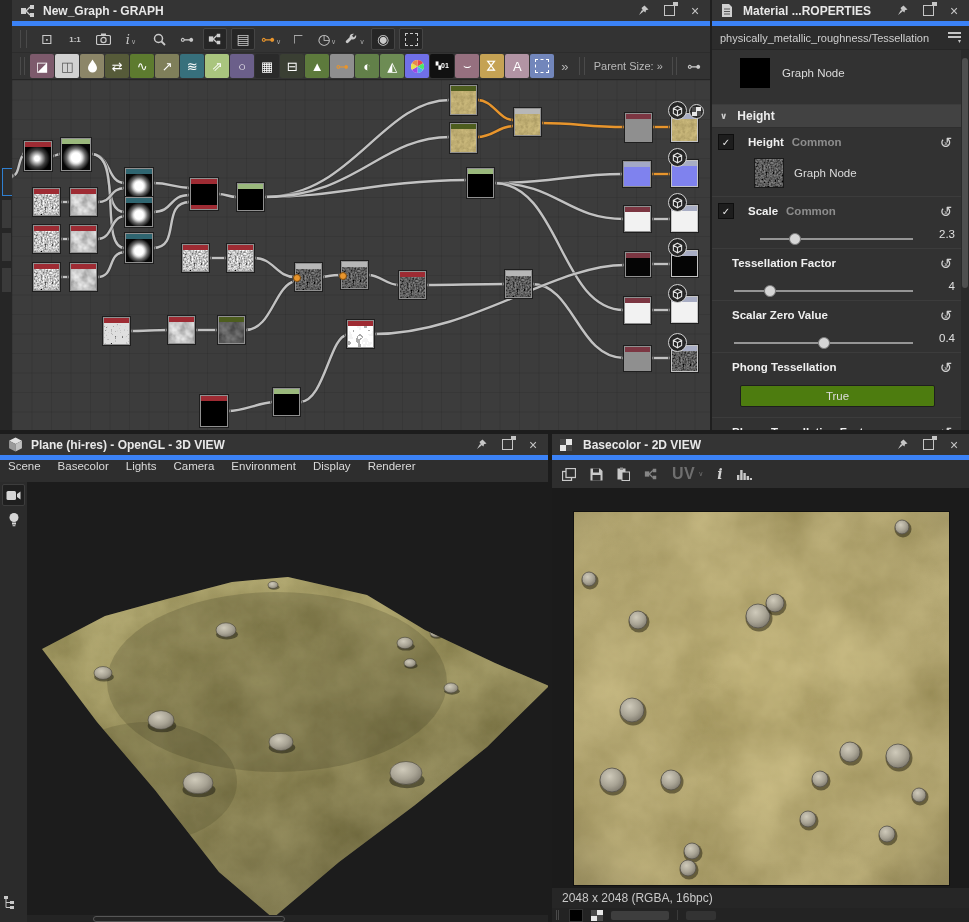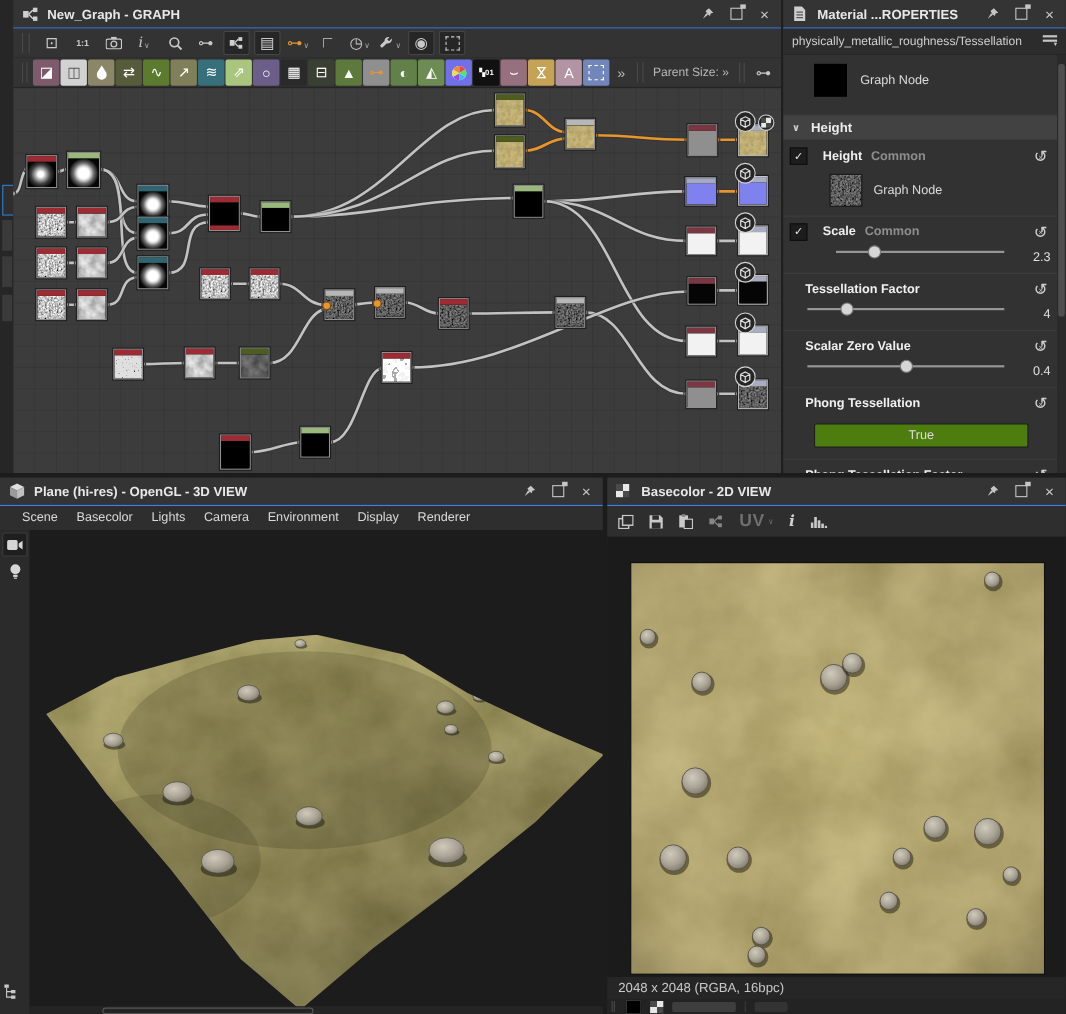--- a/index.html
+++ b/index.html
@@ -1,18 +1,18 @@
 <!DOCTYPE html>
 <html><head>
 <meta charset="utf-8">
 <style>
   html,body{margin:0;padding:0;background:#1c1c1c;font-family:"Liberation Sans","DejaVu Sans",sans-serif;-webkit-font-smoothing:antialiased;}
   #app{position:relative;width:969px;height:922px;background:#1f1f1f;overflow:hidden;}
   .panel{position:absolute;background:#323232;overflow:hidden;}
-  .tbar{position:absolute;left:0;right:0;top:0;height:26px;background:#343434;display:flex;align-items:center;padding:0 8px;box-sizing:border-box;border-bottom:1px solid #3b82f6;}
+  .tbar{position:absolute;left:0;right:0;top:0;height:26px;background:#343434;display:flex;align-items:center;padding:0 8px;box-sizing:border-box;border-bottom:5px solid #3b82f6;}
   .tbar .ttl{font-size:12px;font-weight:bold;color:#e8e8e8;margin-left:7px;white-space:nowrap;}
   .winbtns{margin-left:auto;display:flex;align-items:center;gap:12px;}
   .winbtns .wb{width:14px;height:14px;display:flex;align-items:center;justify-content:center;color:#c6c6c6;font-size:14px;line-height:1;cursor:default;}
   .restore{width:9px;height:9px;border:1.5px solid #c6c6c6;position:relative;}
   .restore:before{content:"";position:absolute;right:-4px;top:-4px;width:5px;height:4px;background:#c6c6c6;}
   .icon16{width:16px;height:16px;flex:0 0 auto;}
   
   #graph{left:12px;top:0;width:698px;height:432px;}
   .toolrow{position:absolute;left:0;right:0;height:27px;background:#333;display:flex;align-items:center;gap:4px;padding:0 4px;box-sizing:border-box;}
   #gtool1{top:26px;border-bottom:1px solid #2c2c2c;}
@@ -53,34 +53,34 @@
   #prows{position:absolute;left:0;top:50px;width:249px;bottom:0;overflow:hidden;}
   .prow{position:relative;border-bottom:1px solid #3c3c3c;padding:6px 6px 8px 6px;}
   .sechead{background:#424242;border-bottom:1px solid #2e2e2e;padding:4px 8px;font-size:12px;font-weight:bold;color:#ececec;display:flex;gap:10px;align-items:center;}
   .sechead .sc{font-size:9px;color:#cdcdcd;}
   .pl1{display:flex;align-items:center;gap:8px;min-height:16px;}
   .cbx{width:14px;height:14px;background:#1d1d1d;border:1px solid #0e0e0e;color:#e8e8e8;font-size:10px;display:flex;align-items:center;justify-content:center;flex:0 0 auto;}
   .plbl{font-size:11.5px;font-weight:bold;color:#f0f0f0;margin-left:6px;}
   .ptag{font-size:11.5px;font-weight:bold;color:#8d8d8d;}
   .reset{margin-left:auto;color:#d0d0d0;font-size:15px;line-height:1;width:18px;text-align:center;position:relative;flex:0 0 auto;}
   .reset i{position:absolute;font-style:normal;font-size:7px;left:7px;top:5px;color:#d0d0d0;}
-  .sliderline{display:flex;align-items:flex-start;margin-top:9px;gap:8px;}
+  .sliderline{display:flex;align-items:flex-end;margin-top:9px;gap:8px;}
   .strack{position:relative;height:2px;background:#969696;flex:1;}
   .shandle{position:absolute;top:-5px;width:12px;height:12px;border-radius:50%;background:#d6d6d6;border:1px solid #7a7a7a;box-sizing:border-box;}
   .sval{width:34px;text-align:right;font-size:11.5px;color:#e0e0e0;flex:0 0 auto;}
   .thumbline{display:flex;align-items:center;gap:10px;margin-top:8px;margin-left:36px;}
   .thumb{width:28px;height:28px;border:1px solid #1a1a1a;overflow:hidden;position:relative;}
   .thumb svg{position:absolute;left:0;top:0;}
   .tlabel{font-size:11.5px;color:#dcdcdc;text-align:center;}
   .truebtn{margin:10px 20px 2px 22px;height:20px;background:#4d7c0f;border:1px solid #1e1e1e;border-radius:2px;color:#dedede;font-size:11.5px;display:flex;align-items:center;justify-content:center;}
   .vscroll{position:absolute;right:0;top:50px;bottom:0;width:8px;background:#2a2a2a;}
   .vscroll .vthumb{position:absolute;left:1px;width:6px;border-radius:3px;background:#4f4f4f;}
   
   #v3d{left:0;top:434px;width:548px;height:488px;background:#262626;}
-  #v3dmenu{position:absolute;left:0;right:0;top:26px;height:22px;background:#2e2e2e;display:flex;align-items:center;gap:17px;padding:0 20px;border-bottom:1px solid #242424;}
+  #v3dmenu{position:absolute;left:0;right:0;top:26px;height:22px;background:#2e2e2e;display:flex;align-items:flex-start;gap:17px;padding:0 8px;border-bottom:1px solid #242424;}
   #v3dmenu .mi{font-size:11.5px;color:#dadada;}
   #v3dside{position:absolute;left:0;top:48px;bottom:0;width:27px;background:#2b2b2b;border-right:1px solid #222;}
   .sbtn{width:23px;height:22px;margin:2px auto;display:flex;align-items:center;justify-content:center;border-radius:2px;}
   .sbtn.sel{background:#1f1f1f;border:1px solid #3d3d3d;box-sizing:border-box;}
   #v3dport{position:absolute;left:27px;top:48px;right:0;bottom:7px;background:#1c1c1c;overflow:hidden;}
   #v3dscroll{position:absolute;left:27px;right:0;bottom:0;height:7px;background:#242424;}
   #v3dscroll .hthumb{position:absolute;left:66px;top:1px;width:190px;height:4px;border:1px solid #565656;border-radius:3px;}
   #treebtn{position:absolute;left:2px;bottom:8px;}
   
   #v2d{left:552px;top:434px;width:417px;height:488px;background:#262626;}

